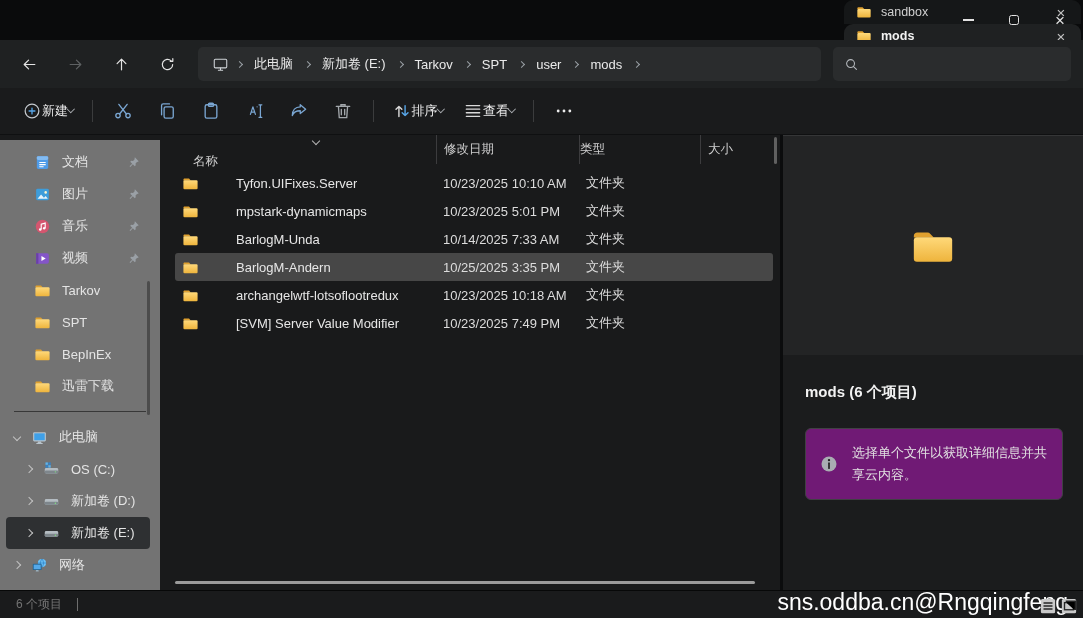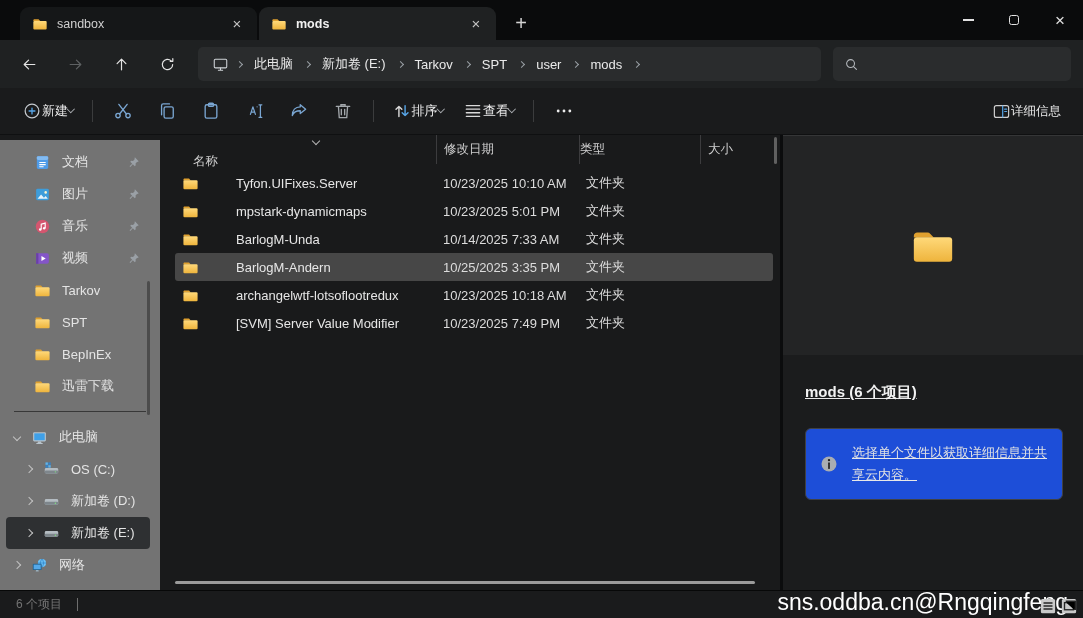--- a/index.html
+++ b/index.html
@@ -2,21 +2,21 @@
 <html><head>
 <meta charset="utf-8">
 <style>
   * { margin:0; padding:0; box-sizing:border-box; }
   html,body { width:1083px; height:618px; overflow:hidden; background:#0a0b0c; }
   body { font-family:"Liberation Sans","DejaVu Sans",sans-serif; color:#e8e8e8; font-size:13px; }
   .window { position:relative; width:1083px; height:618px; background:#191a1b; overflow:hidden; }
 
   
   .tabbar { position:absolute; top:0; left:0; right:0; height:40px; background:#0a0b0c;
-            display:flex; align-items:flex-end; padding-left:20px; }
+            display:flex; align-items:flex-end; padding-left:4px;flex-direction:column; }
   .tab { width:237px; height:33px; border-radius:9px 9px 0 0; display:flex; align-items:center;
          gap:9px; padding:0 8px 0 12px; margin-right:2px; }
   .tab.inactive { background:#151718; }
   .tab.active { background:#1f2122; }
   .tab-label { font-size:12.5px; color:#d0d0d0; flex:1; text-align:left; white-space:nowrap; overflow:hidden; }
   .tab.active .tab-label { color:#f2f2f2; font-weight:700; }
   .tab-close { width:24px; height:24px; border-radius:4px; display:flex; align-items:center;
                justify-content:center; color:#c4c4c4; font-size:15px; line-height:1; }
   .tab-new { width:30px; height:30px; margin:0 0 2px 8px; display:flex; align-items:center;
              justify-content:center; color:#d4d4d4; font-size:20px; font-weight:300; }
@@ -103,23 +103,23 @@
   .fc-size { width:73px; }
   .hscroll { position:absolute; left:15px; bottom:6px; width:580px; height:3px; background:#9b9b9b; border-radius:2px; }
   .vscroll { position:absolute; right:3px; top:2px; width:3px; height:27px; background:#606060; border-radius:2px; }
 
   
   .details { position:absolute; top:135px; right:0; width:303px; bottom:28px;
              border-left:3px solid #0b0c0d; background:#1b1c1d; }
   .details-top { height:220px; background:#232425; border-top:1px solid #353637;
                  display:flex; align-items:center; justify-content:center; }
   .details-top svg { width:46px; height:46px; }
-  .details-body { padding:28px 20px 12px 22px;text-decoration:underline; }
+  .details-body { padding:28px 20px 12px 22px; }
   .details-title { font-size:15px; font-weight:700; color:#f2f2f2; }
-  .info-card { margin-top:26px; border:1px solid #404143; background:#1d4ed8; border-radius:6px;
+  .info-card { margin-top:26px; border:1px solid #404143; background:#701a75; border-radius:6px;
                padding:13px 13px; display:flex; gap:13px; align-items:center; }
   .info-icon { width:20px; height:20px; flex:none; }
   .info-text { font-size:13px; line-height:1.7; color:#e2e2e2; }
 
   
   .statusbar { position:absolute; left:0; right:0; bottom:0; height:28px; background:#1a1b1c;
                border-top:1px solid #070808; display:flex; align-items:center; padding-left:16px;
                font-size:12px; color:#737373; }
   .sb-divider { width:1px; height:13px; background:#6e6e6e; margin-left:15px; }
   .sb-views { position:absolute; right:5px; bottom:3px; display:flex; gap:3px; z-index:60; }
@@ -422,26 +422,20 @@
       <span>查看</span>
       <span class="chev-dd"></span>
     </div>
     <div class="tb-divider"></div>
     <div class="tbtn tbtn-icononly c-light">
         <svg>
           <use href="#sym-more"></use>
         </svg>
       </div>
     <div class="tb-spacer"></div>
-    <div class="tbtn details-toggle">
-      <svg>
-          <use href="#sym-detailspane"></use>
-        </svg>
-      <span>详细信息</span>
-    </div>
   </div>
 
   <div class="sidebar">
     <div class="side-item pad-a">
       <svg class="si">
           <use href="#sym-doc"></use>
         </svg>
       <span class="side-label">文档</span>
       <svg class="pin">
           <use href="#sym-pin"></use>

